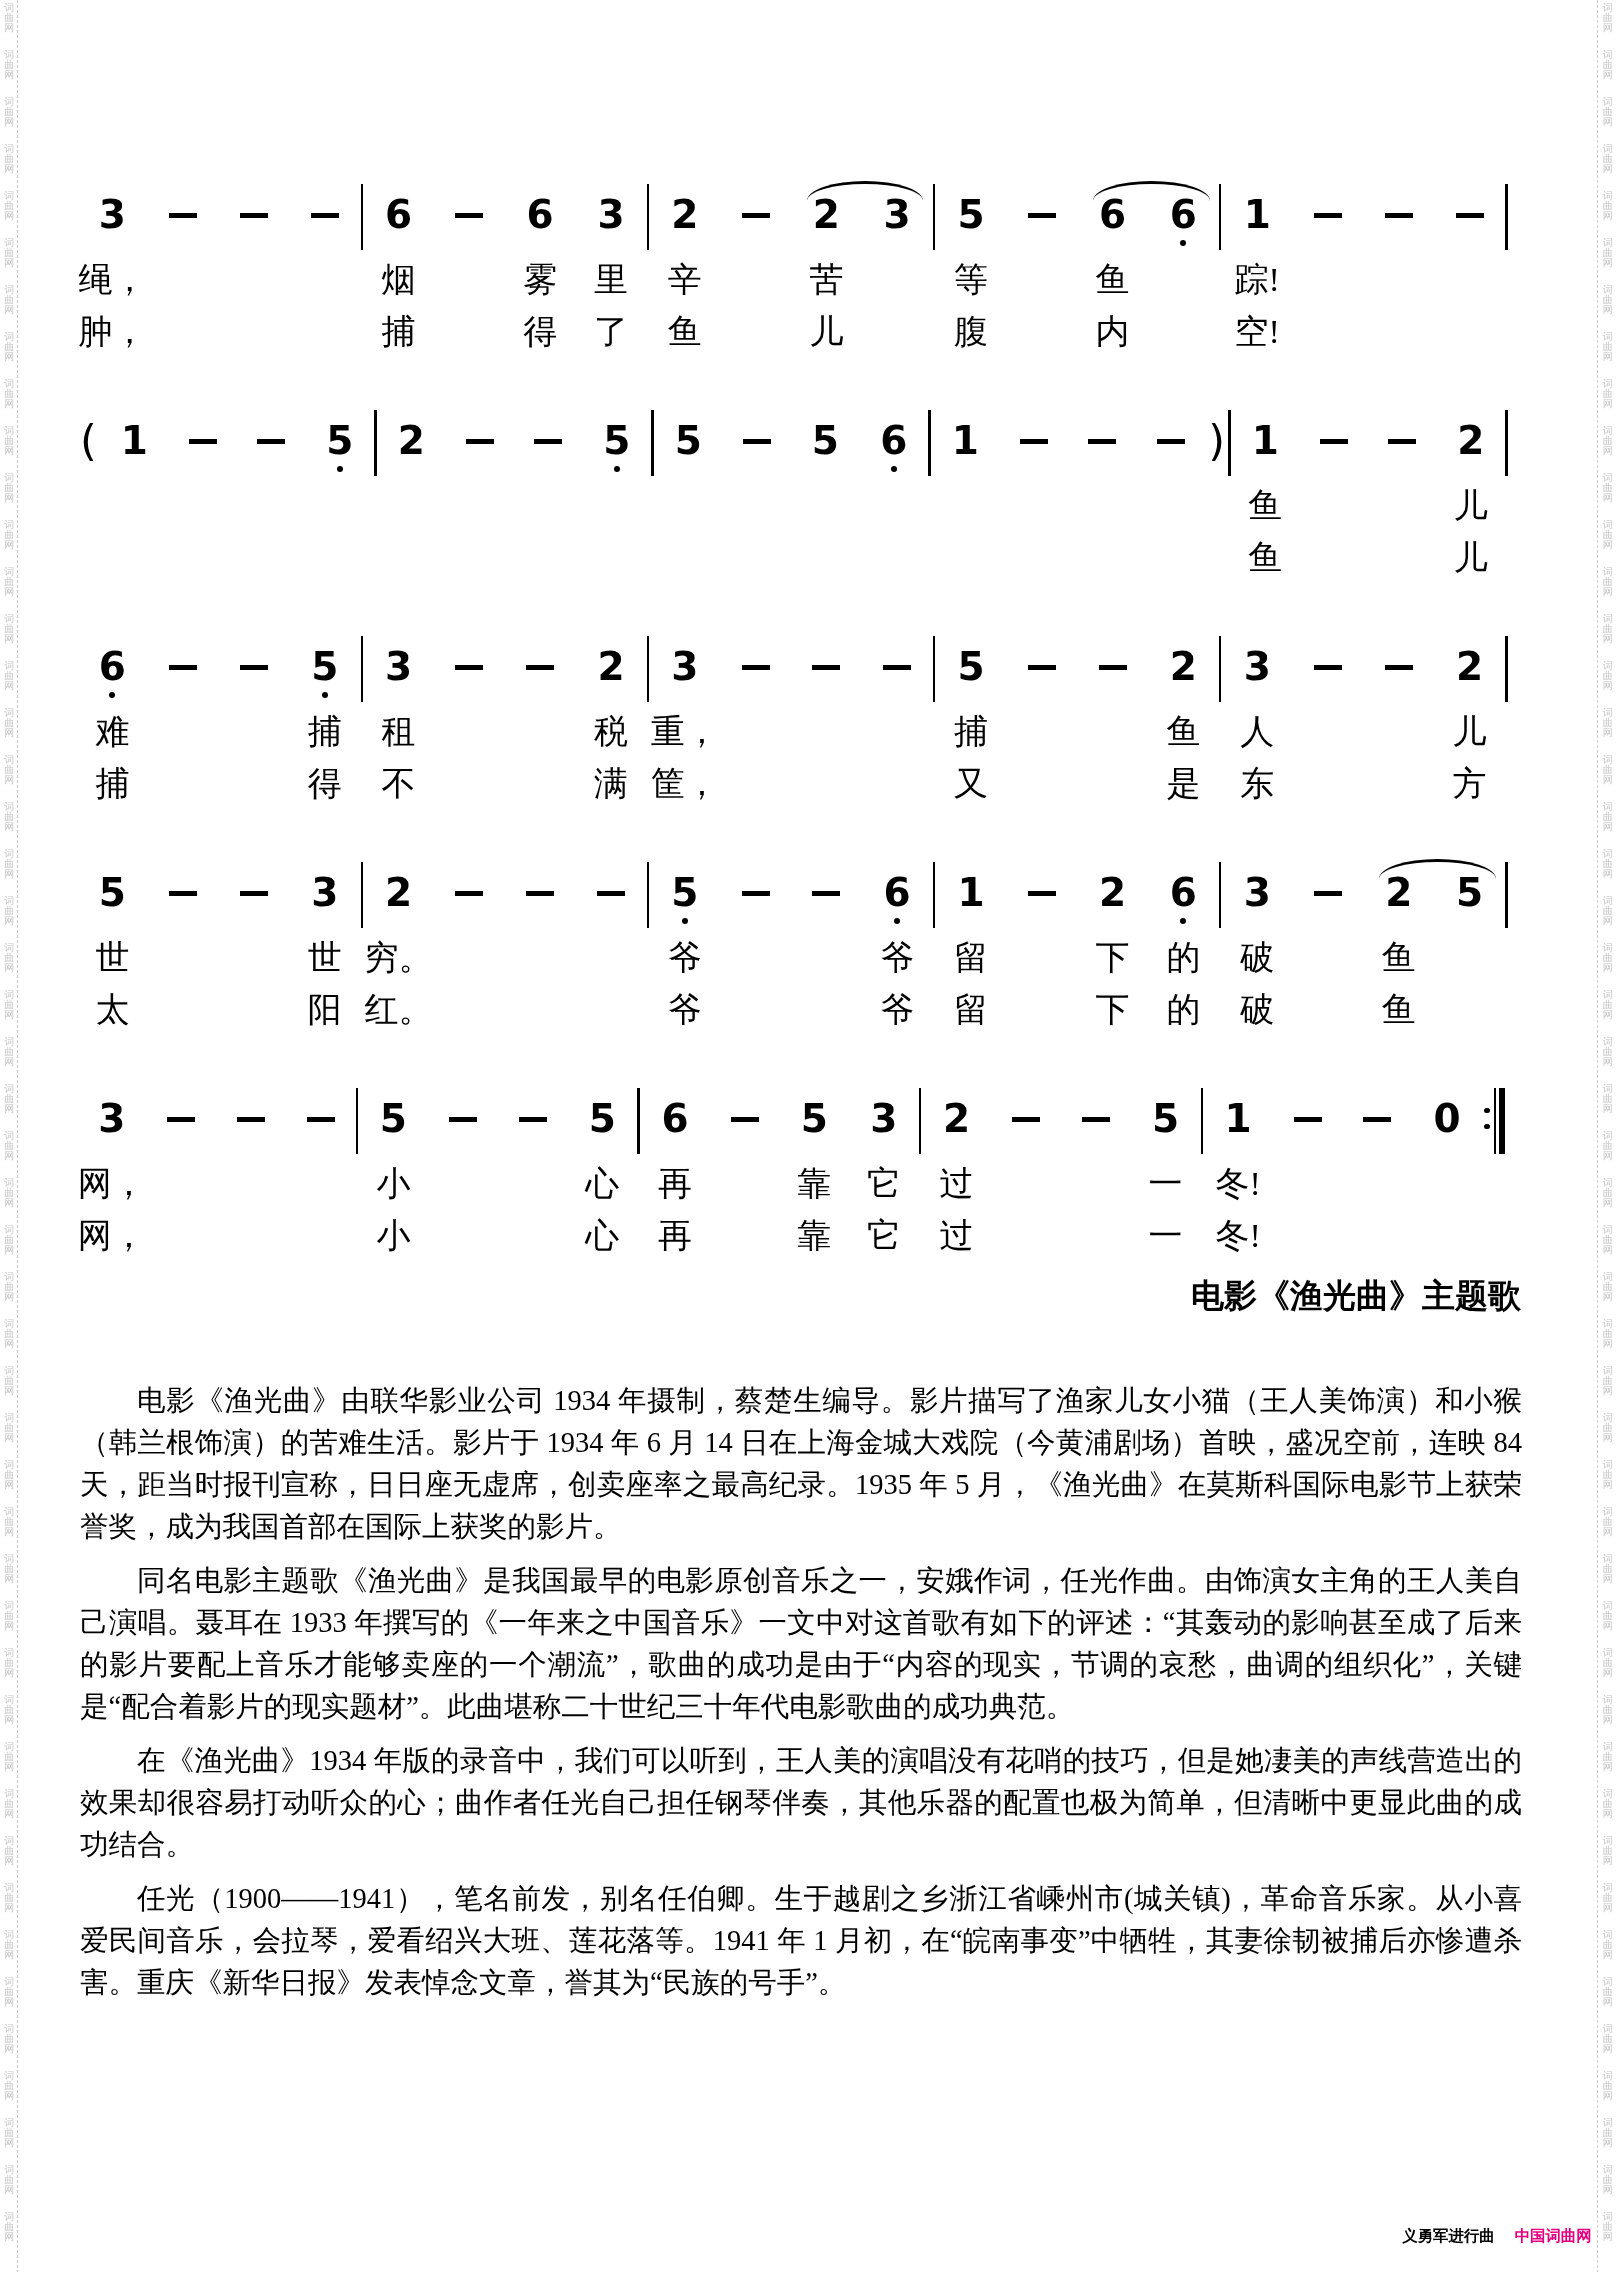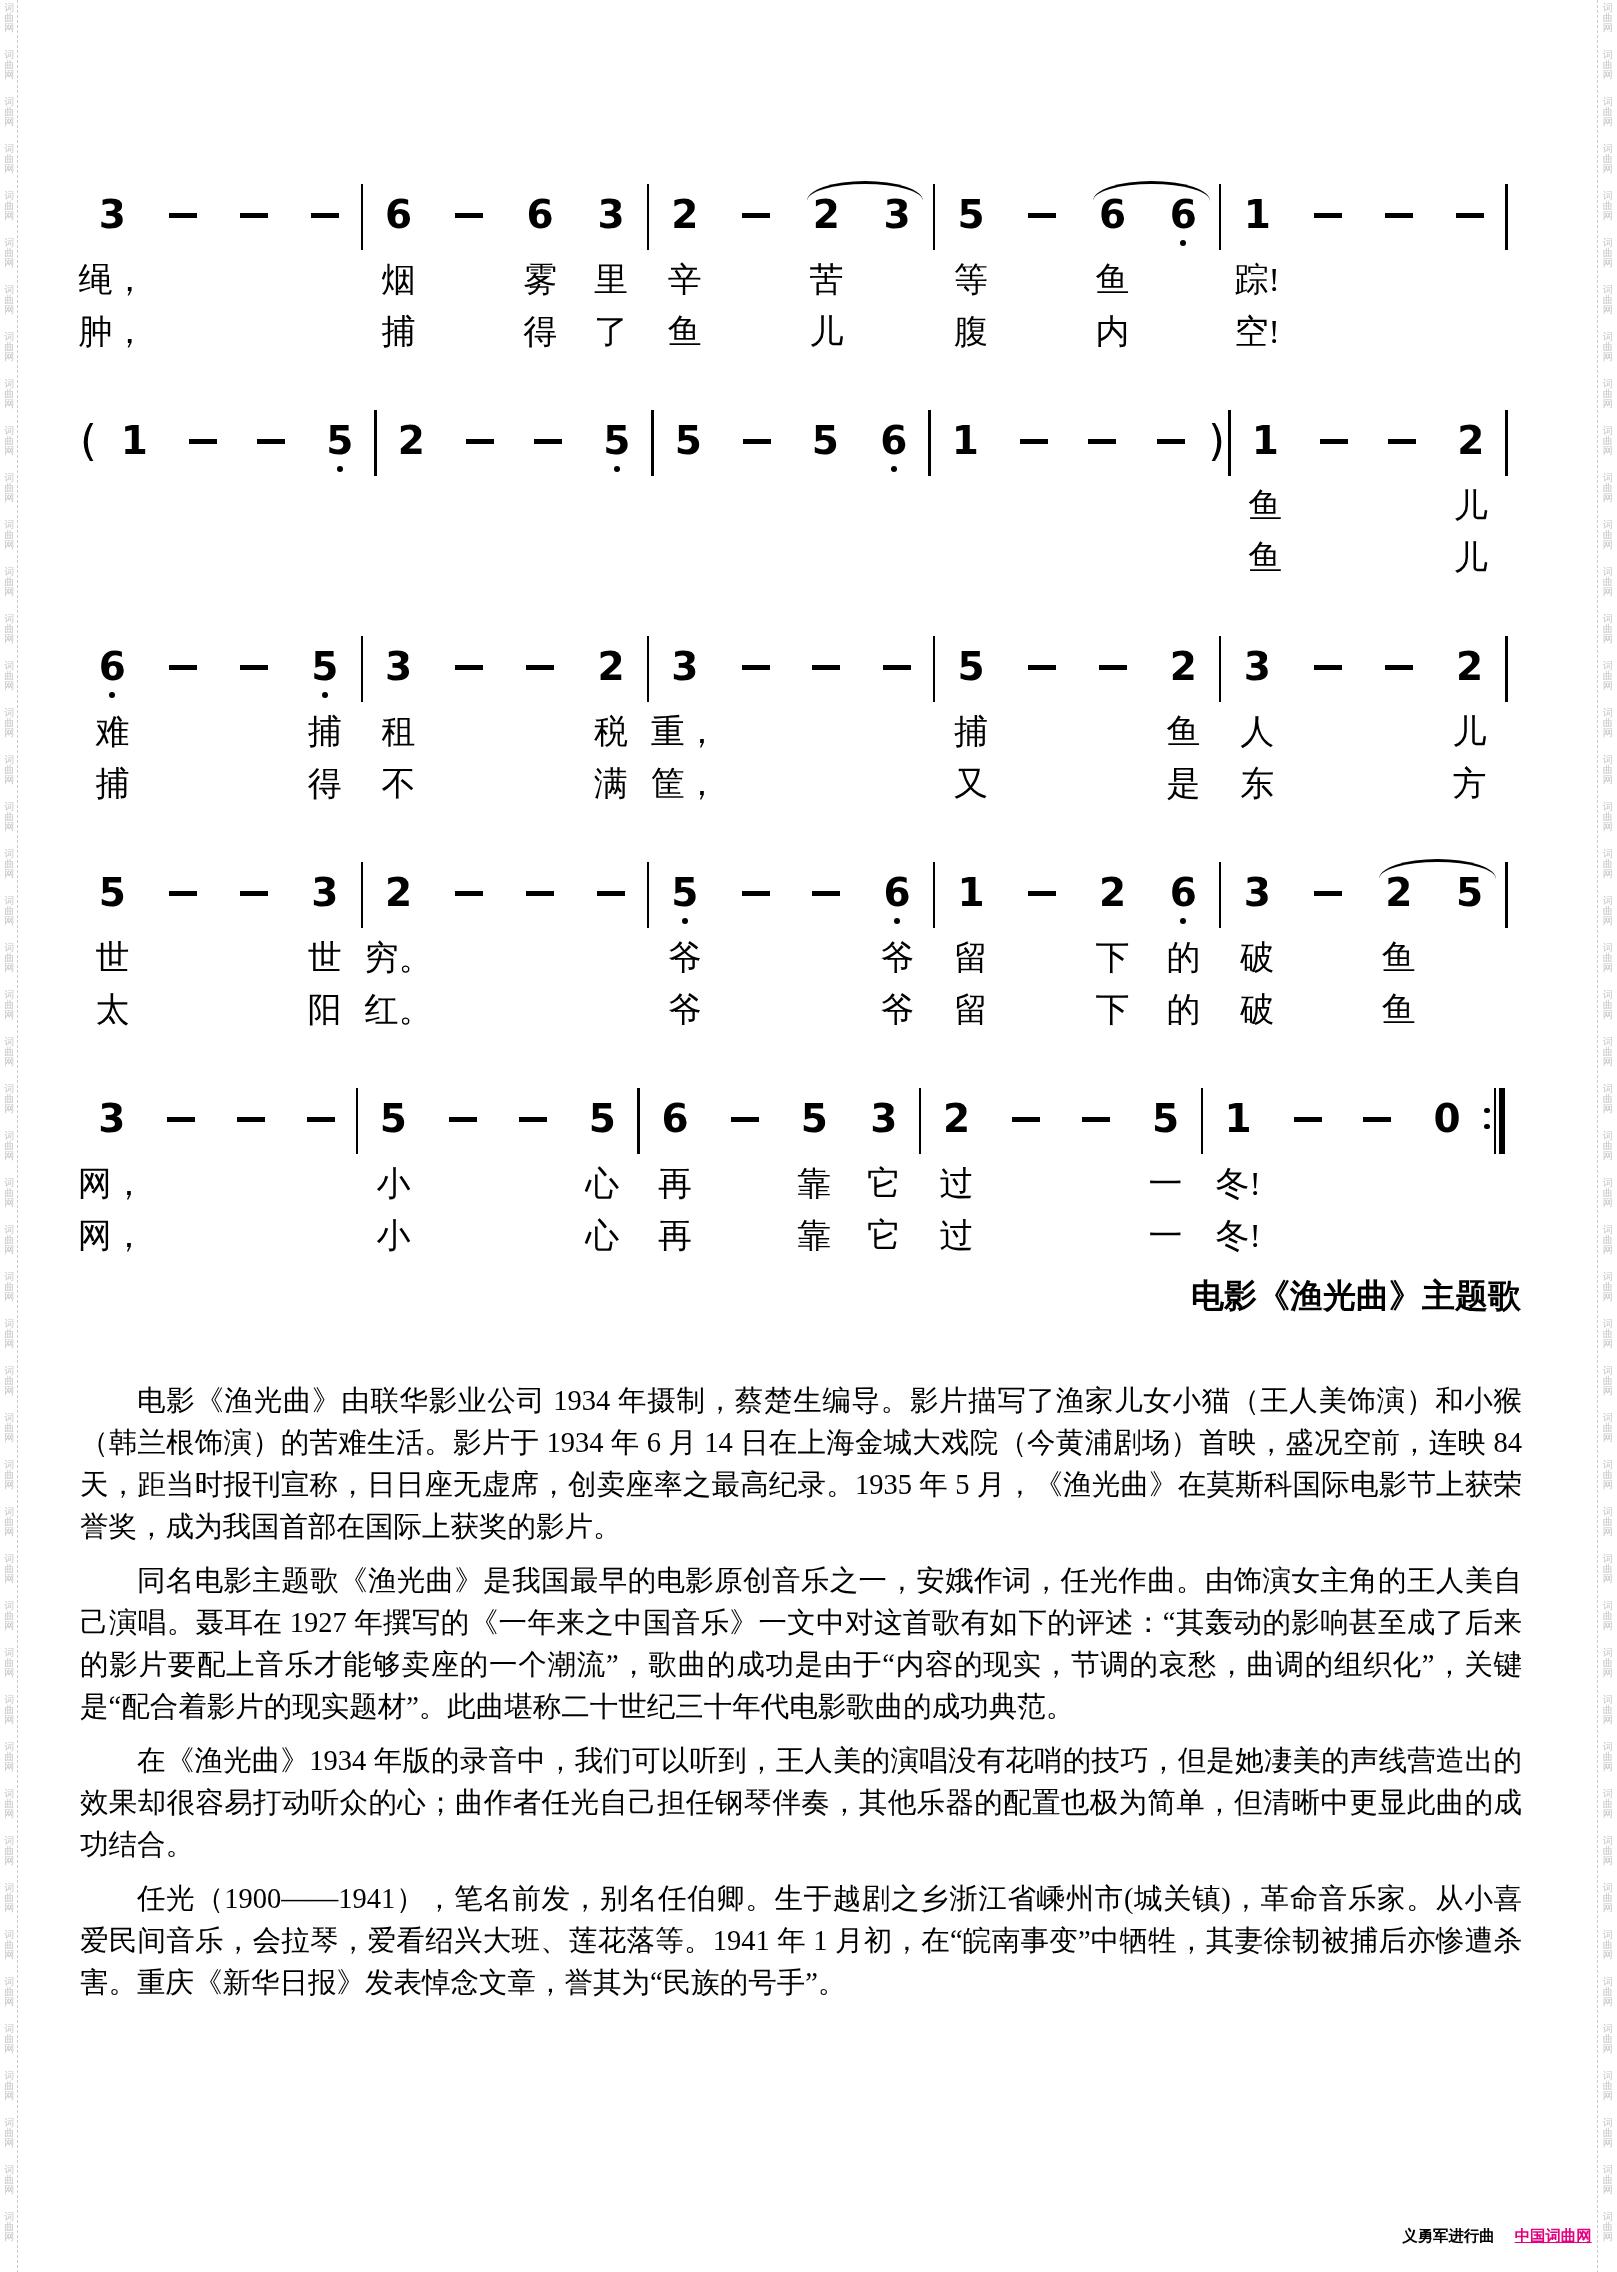--- a/index.html
+++ b/index.html
@@ -42,21 +42,21 @@
   .rb .thin{width:2.3px;height:66px;background:#000;margin-right:3.1px;}
   .rb .thick{width:6.2px;height:66px;background:#000;}
 
   
   #caption{position:absolute;right:96px;top:1274px;font-size:33px;font-weight:bold;}
   #info-text{position:absolute;left:68px;top:1368px;width:1466px;
              font-size:28.5px;line-height:42px;text-align:justify;}
   #info-text p{margin:12px;text-indent:2em;}
   #footer{position:absolute;right:25.4px;top:2226px;font-size:15.4px;font-weight:bold;
           font-family:"Liberation Sans","DejaVu Sans",sans-serif;white-space:nowrap;}
-  #footer .site{color:#e4007f;margin-left:20px;text-decoration:underline;}
+  #footer .site{color:#e4007f;margin-left:20px;}
 </style>
 </head>
 <body>
 
 <div class="edge-line" id="edge-line-left"></div>
 <div class="edge-line" id="edge-line-right"></div>
 <div class="wm-col" id="wm-left">
     <div class="wm-group">
       <span>词</span>
       <span>曲</span>
@@ -1341,21 +1341,21 @@
         <div class="lyr-cell"></div>
         <div class="lyr-cell"></div>
       </div>
     </div>
   </div>
 
 <div id="caption">电影《渔光曲》主题歌</div>
 
 <div id="info-text">
     <p>电影《渔光曲》由联华影业公司 1934 年摄制，蔡楚生编导。影片描写了渔家儿女小猫（王人美饰演）和小猴（韩兰根饰演）的苦难生活。影片于 1934 年 6 月 14 日在上海金城大戏院（今黄浦剧场）首映，盛况空前，连映 84 天，距当时报刊宣称，日日座无虚席，创卖座率之最高纪录。1935 年 5 月，《渔光曲》在莫斯科国际电影节上获荣誉奖，成为我国首部在国际上获奖的影片。</p>
-    <p>同名电影主题歌《渔光曲》是我国最早的电影原创音乐之一，安娥作词，任光作曲。由饰演女主角的王人美自己演唱。聂耳在 1927 年撰写的《一年来之中国音乐》一文中对这首歌有如下的评述：“其轰动的影响甚至成了后来的影片要配上音乐才能够卖座的一个潮流”，歌曲的成功是由于“内容的现实，节调的哀愁，曲调的组织化”，关键是“配合着影片的现实题材”。此曲堪称二十世纪三十年代电影歌曲的成功典范。</p>
+    <p>同名电影主题歌《渔光曲》是我国最早的电影原创音乐之一，安娥作词，任光作曲。由饰演女主角的王人美自己演唱。聂耳在 1933 年撰写的《一年来之中国音乐》一文中对这首歌有如下的评述：“其轰动的影响甚至成了后来的影片要配上音乐才能够卖座的一个潮流”，歌曲的成功是由于“内容的现实，节调的哀愁，曲调的组织化”，关键是“配合着影片的现实题材”。此曲堪称二十世纪三十年代电影歌曲的成功典范。</p>
     <p>在《渔光曲》1934 年版的录音中，我们可以听到，王人美的演唱没有花哨的技巧，但是她凄美的声线营造出的效果却很容易打动听众的心；曲作者任光自己担任钢琴伴奏，其他乐器的配置也极为简单，但清晰中更显此曲的成功结合。</p>
     <p>任光（1900——1941），笔名前发，别名任伯卿。生于越剧之乡浙江省嵊州市(城关镇)，革命音乐家。从小喜爱民间音乐，会拉琴，爱看绍兴大班、莲花落等。1941 年 1 月初，在“皖南事变”中牺牲，其妻徐韧被捕后亦惨遭杀害。重庆《新华日报》发表悼念文章，誉其为“民族的号手”。</p>
   </div>
 
 <div id="footer">
   <span>义勇军进行曲</span><span class="site">中国词曲网</span>
 </div>
 
 
 </body></html>

